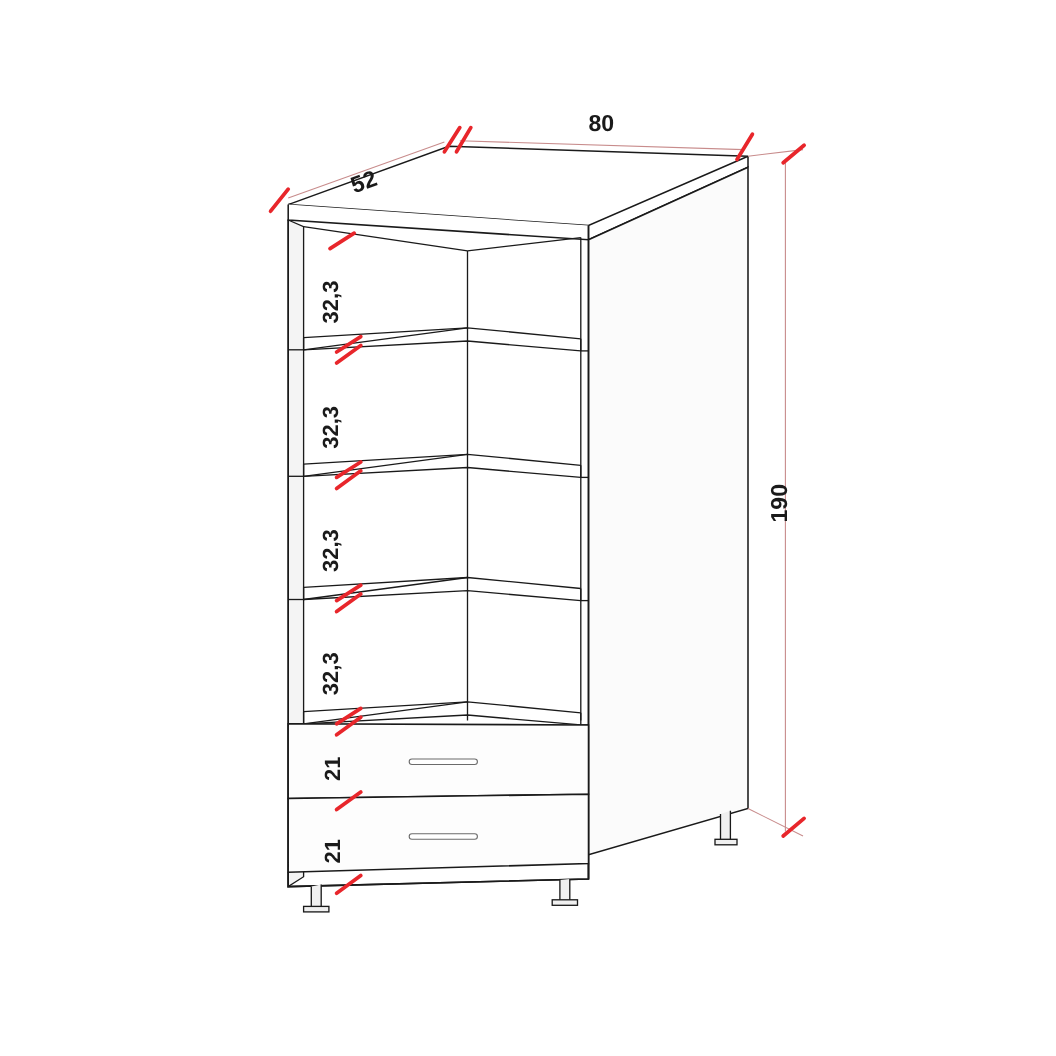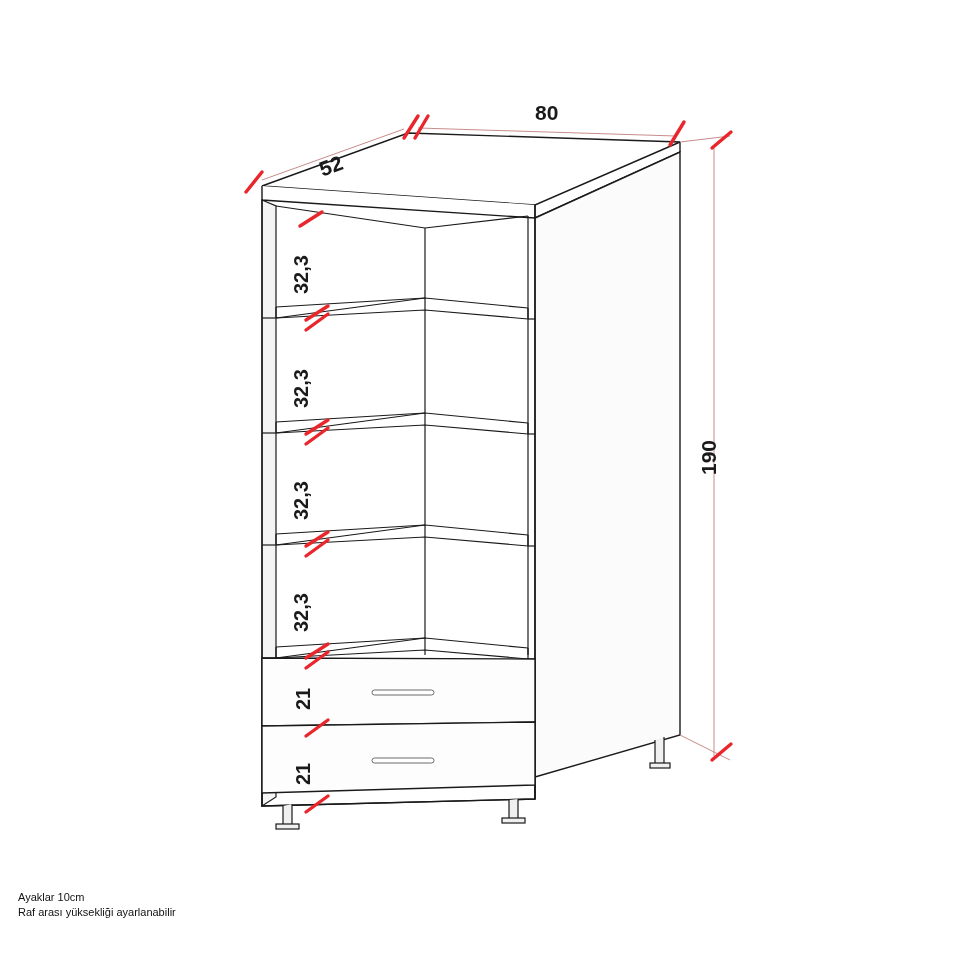--- a/index.html
+++ b/index.html
@@ -200,18 +200,14 @@
 
   <div class="dim-label rot90" style="left:290px; top:520px; font-size:20px;">32,3</div>
 
   <div class="dim-label rot90" style="left:290px; top:632px; font-size:20px;">32,3</div>
 
   <div class="dim-label rot90" style="left:292px; top:710px; font-size:20px;">21</div>
 
   <div class="dim-label rot90" style="left:292px; top:785px; font-size:20px;">21</div>
 
   
-  <div class="notes">
-    <div>Ayaklar 10cm</div>
-    <div>Raf arası yüksekliği ayarlanabilir</div>
-  </div>
 
 </div>
 
 </body></html>

